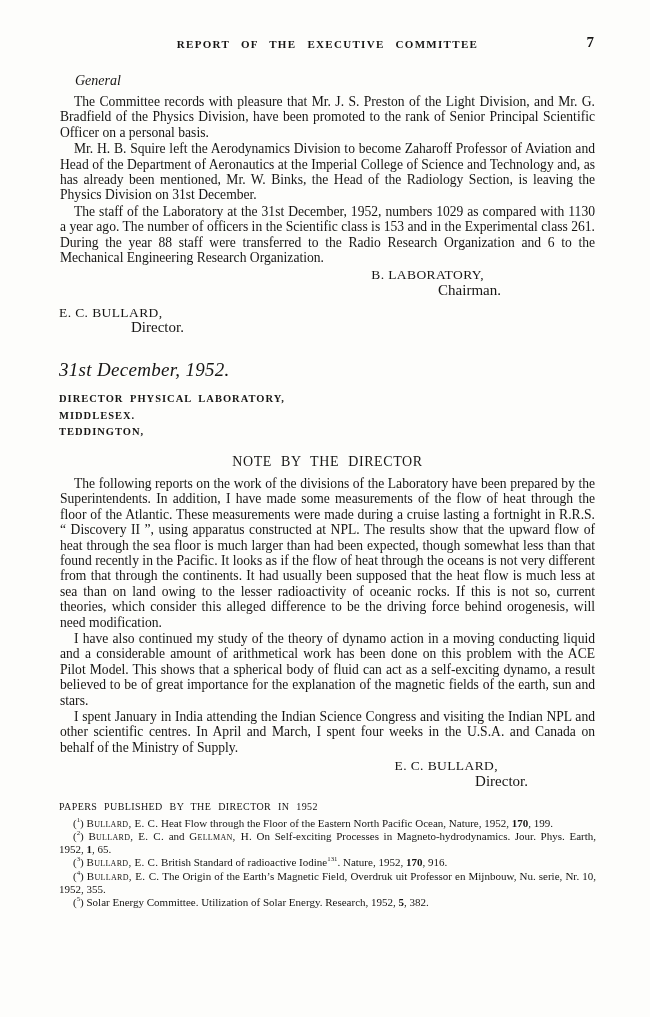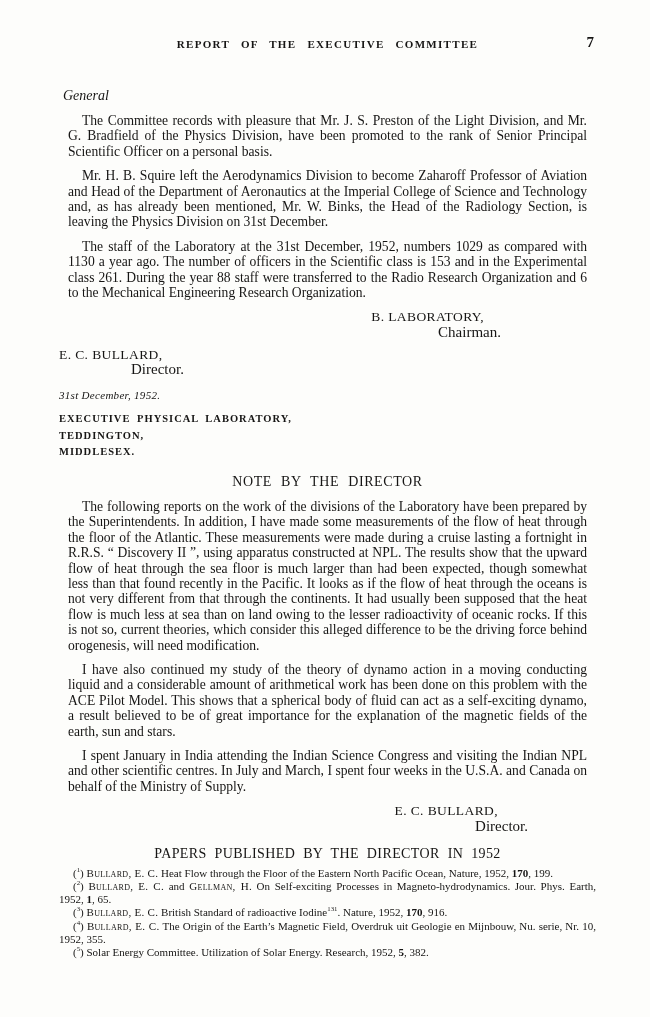--- a/index.html
+++ b/index.html
@@ -19,65 +19,65 @@
   .content {
     position: absolute;
     left: 59px; top: 34px;
     width: 537px;
   }
 
   
   .running-header {
     position: relative;
     height: 18px;
-    margin-bottom: 36px;
+    margin-bottom: 21px;
   }
   .running-header .title {
     text-align: center;
     font-size: 11px;
     font-weight: 700;
     letter-spacing: 1.3px;
     word-spacing: 7px;
     padding-top: 4px;
   }
   .running-header .pagenum {
     position: absolute;
     right: 2px; top: 0;
     font-size: 15px;
     font-weight: 600;
   }
 
   
   .sec-heading-italic {
     font-style: italic;
     font-size: 14px;
-    margin: 0 0 5px 4px;
+    margin: 0 0 5px 16px;
   }
   p.body {
-    margin: 9px;
+    margin: 1px;
     font-size: 13.6px;
     line-height: 15.4px;
     text-align: justify;
     text-indent: 14px;
     font-family: Liberation Serif, serif;
   }
 
   
   .sig-line { font-size: 13.5px; line-height: 15.5px; letter-spacing: 0.4px; }
   .sig-role { font-size: 15px; line-height: 15px; }
   .sig-right { text-align: right; }
   .sig-chair { margin-top: 2px; }
   .sig-chair .sig-line { padding-right: 112px; }
   .sig-chair .sig-role { padding-right: 95px; }
   .sig-dir-left { margin-top: 7px; }
   .sig-dir-left .sig-role { margin-left: 72px; }
   .date-line {
     font-style: italic;
-    font-size: 11px;
-    margin-top: 12px;
+    font-size: 19px;
+    margin-top: 24px;
     letter-spacing: 0.3px;
   }
   .sig-dir-right { margin-top: 3px; }
   .sig-dir-right .sig-line { padding-right: 98px; }
   .sig-dir-right .sig-role { padding-right: 68px; }
 
   
   .address { margin-top: 10px; }
   .address .addr-line {
     font-size: 10.5px;
@@ -89,22 +89,22 @@
 
   
   .center-heading {
     text-align: center;
     font-size: 14px;
     letter-spacing: 0.6px;
     word-spacing: 5px;
     margin: 13px 0 6px 0;
   }
   .papers-heading {
-    text-align: center;
-    font-size: 14px;
+    text-align: left;
+    font-size: 10px;
     letter-spacing: 0.4px;
     word-spacing: 4px;
     margin: 12px 0 5px 0;
   }
 
   
   p.ref {
     margin: 0;
     font-size: 11px;
     line-height: 13.2px;
@@ -139,38 +139,38 @@
     </div>
 
     <div class="sig-dir-left">
       <div class="sig-line">E. C. BULLARD,</div>
       <div class="sig-role">Director.</div>
     </div>
 
     <div class="date-line">31st December, 1952.</div>
 
     <div class="address">
-      <div class="addr-line">EXECUTIVE PHYSICAL LABORATORY,</div>
+      <div class="addr-line">DIRECTOR PHYSICAL LABORATORY,</div>
+      <div class="addr-line">MIDDLESEX.</div>
       <div class="addr-line">TEDDINGTON,</div>
-      <div class="addr-line">MIDDLESEX.</div>
     </div>
 
     <div class="center-heading">NOTE BY THE DIRECTOR</div>
 
     <p class="body">The following reports on the work of the divisions of the Laboratory have been prepared by the Superintendents.  In addition, I have made some measurements of the flow of heat through the floor of the Atlantic.  These measurements were made during a cruise lasting a fortnight in R.R.S. “ Discovery II ”, using apparatus constructed at NPL.  The results show that the upward flow of heat through the sea floor is much larger than had been expected, though somewhat less than that found recently in the Pacific.  It looks as if the flow of heat through the oceans is not very different from that through the continents.  It had usually been supposed that the heat flow is much less at sea than on land owing to the lesser radioactivity of oceanic rocks.  If this is not so, current theories, which consider this alleged difference to be the driving force behind orogenesis, will need modification.</p>
     <p class="body">I have also continued my study of the theory of dynamo action in a moving conducting liquid and a considerable amount of arithmetical work has been done on this problem with the ACE Pilot Model.  This shows that a spherical body of fluid can act as a self-exciting dynamo, a result believed to be of great importance for the explanation of the magnetic fields of the earth, sun and stars.</p>
-    <p class="body">I spent January in India attending the Indian Science Congress and visiting the Indian NPL and other scientific centres.  In July and March, I spent four weeks in the U.S.A. and Canada on behalf of the Ministry of Supply.</p>
+    <p class="body">I spent January in India attending the Indian Science Congress and visiting the Indian NPL and other scientific centres.  In April and March, I spent four weeks in the U.S.A. and Canada on behalf of the Ministry of Supply.</p>
 
     <div class="sig-right sig-dir-right">
       <div class="sig-line">E. C. BULLARD,</div>
       <div class="sig-role">Director.</div>
     </div>
 
     <div class="papers-heading">PAPERS PUBLISHED BY THE DIRECTOR IN 1952</div>
 
     <p class="ref"><span>(</span><span class="sup">1</span><span>) </span><span class="sc">Bullard, E. C.</span><span>  Heat Flow through the Floor of the Eastern North Pacific Ocean, </span><span class="i">Nature</span><span>, 1952, </span><span class="b">170</span><span>, 199.</span></p>
     <p class="ref"><span>(</span><span class="sup">2</span><span>) </span><span class="sc">Bullard, E. C.</span><span> and </span><span class="sc">Gellman, H.</span><span>  On Self-exciting Processes in Magneto-hydrodynamics. </span><span class="i">Jour. Phys. Earth</span><span>, 1952, </span><span class="b">1</span><span>, 65.</span></p>
     <p class="ref"><span>(</span><span class="sup">3</span><span>) </span><span class="sc">Bullard, E. C.</span><span>  British Standard of radioactive Iodine</span><span class="sup">131</span><span>.  </span><span class="i">Nature</span><span>, 1952, </span><span class="b">170</span><span>, 916.</span></p>
-    <p class="ref"><span>(</span><span class="sup">4</span><span>) </span><span class="sc">Bullard, E. C.</span><span>  The Origin of the Earth’s Magnetic Field, </span><span class="i">Overdruk uit Geologie en Mijnbouw</span><span>, Nu. serie, Nr. 10, 1952, 355.</span></p>
+    <p class="ref"><span>(</span><span class="sup">4</span><span>) </span><span class="sc">Bullard, E. C.</span><span>  The Origin of the Earth’s Magnetic Field, </span><span class="i">Overdruk uit Professor en Mijnbouw</span><span>, Nu. serie, Nr. 10, 1952, 355.</span></p>
     <p class="ref"><span>(</span><span class="sup">5</span><span>) </span><span>Solar Energy Committee.  Utilization of Solar Energy.  </span><span class="i">Research</span><span>, 1952, </span><span class="b">5</span><span>, 382.</span></p>
 
   </div>
 </div>
 
 </body></html>

